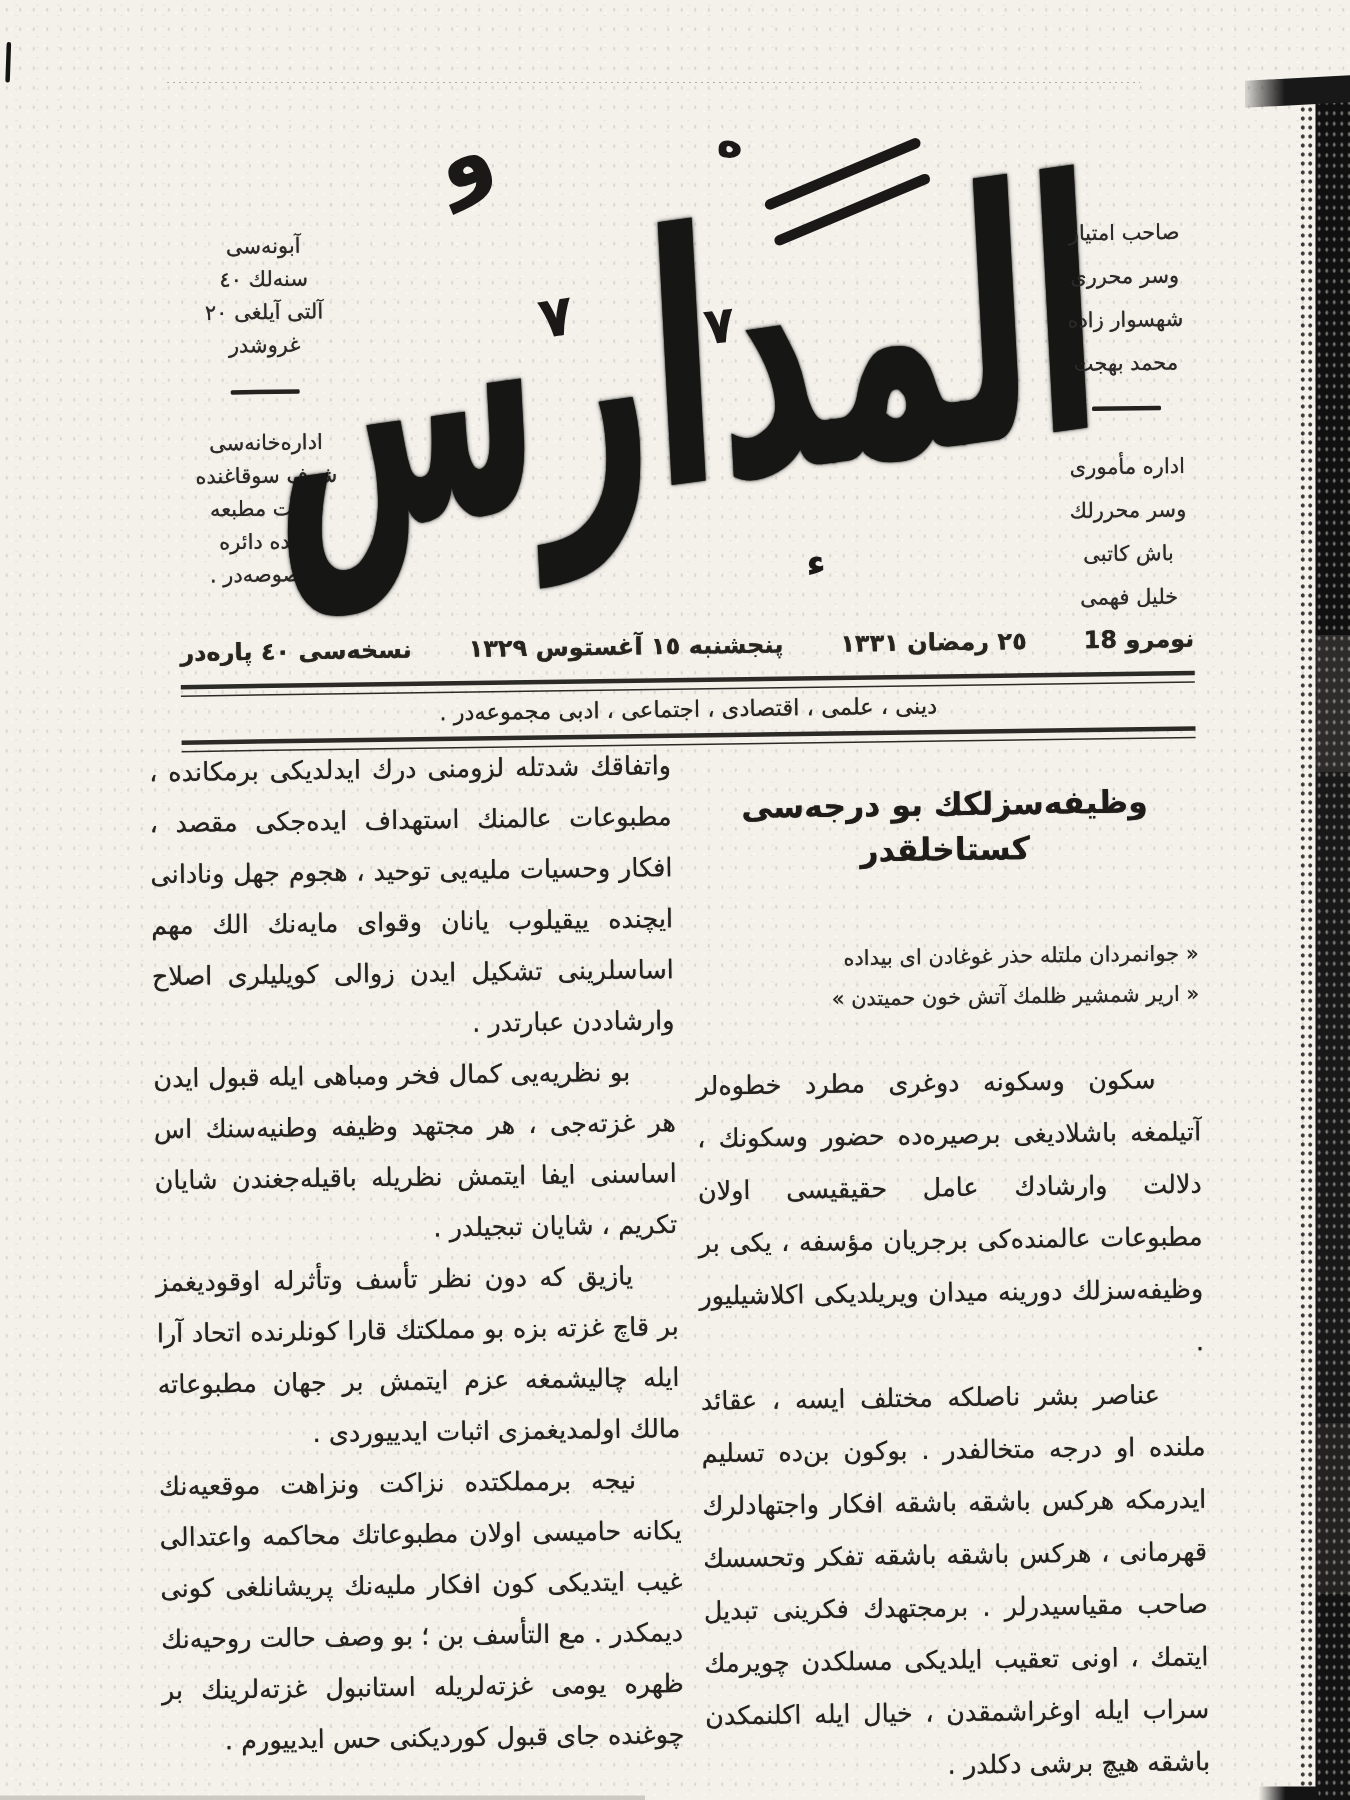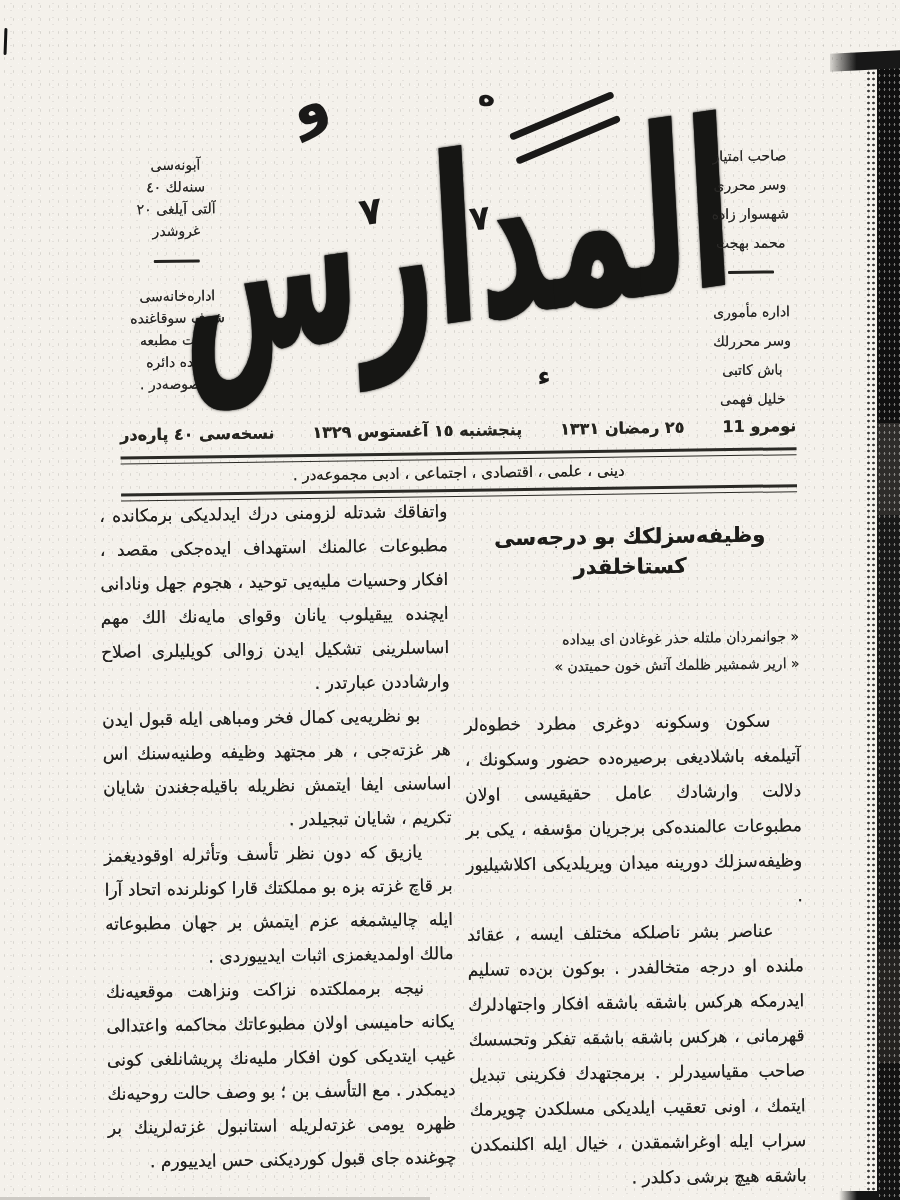--- a/index.html
+++ b/index.html
@@ -118,21 +118,21 @@
       <div class="line">شهسوار زاده</div>
       <div class="line">محمد بهجت</div>
       <div class="info-dash"></div>
       <div class="line">اداره مأموری</div>
       <div class="line">وسر محررلك</div>
       <div class="line">باش كاتبی</div>
       <div class="line">خلیل فهمی</div>
     </div>
 
     <div class="dateline ink" dir="rtl">
-      <span>نومرو 11</span>
+      <span>نومرو 18</span>
       <span>٢٥ رمضان ١٣٣١</span>
       <span>پنجشنبه ١٥ آغستوس ١٣٢٩</span>
       <span>نسخه‌سی ٤٠ پاره‌در</span>
     </div>
     <div class="rule-a"></div>
     <div class="subtitle ink" dir="rtl">دینی ، علمی ، اقتصادی ، اجتماعی ، ادبی مجموعه‌در .</div>
     <div class="rule-b"></div>
 
     <div class="col col-left ink">
       <p>واتفاقك شدتله لزومنی درك ایدلدیكی برمكانده ، مطبوعات عالمنك استهداف ایده‌جكی مقصد ، افكار وحسیات ملیه‌یی توحید ، هجوم جهل ونادانی ایچنده ییقیلوب یانان وقوای مایه‌نك الك مهم اساسلرینی تشكیل ایدن زوالی كویلیلری اصلاح وارشاددن عبارتدر .</p>

